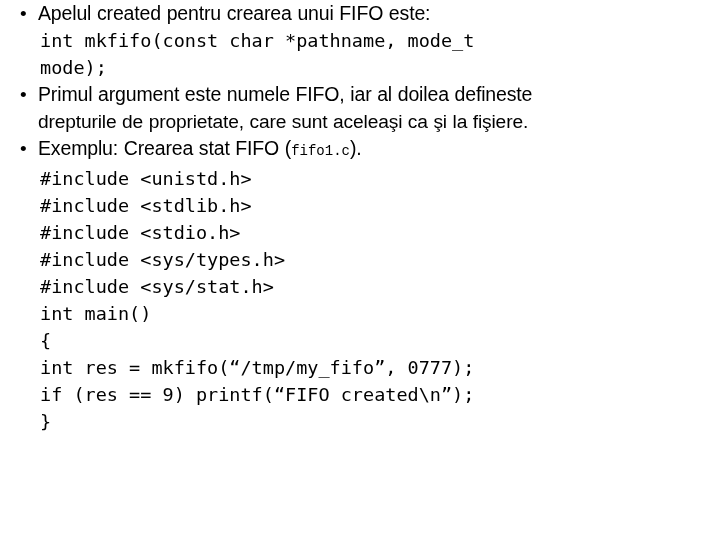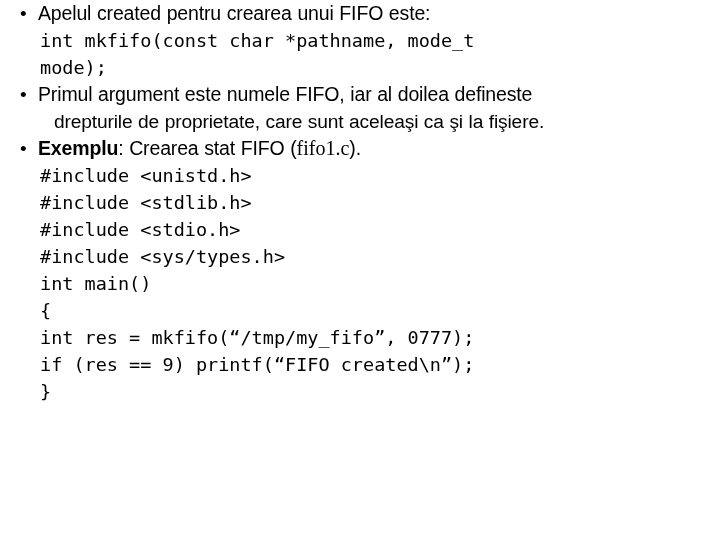--- a/index.html
+++ b/index.html
@@ -56,48 +56,48 @@
     font-size: 19.5px;
     line-height: 27px;
     letter-spacing: -0.15px;
     word-spacing: 0.4px;
   }
 
   .bullet-text.tight {
     font-size: 19.2px;
   }
 
-  .b { font-weight: bold; }
+  .b { font-weight: normal; }
 
   
   .code-row {
     padding-left: 40px;
     padding-right: 28px;
     box-sizing: border-box;
   }
 
   .code-text {
     display: block;
     font-family: "DejaVu Sans Mono", "Liberation Mono", monospace;
     font-size: 18.5px;
     line-height: 27px;
     letter-spacing: 0px;
     white-space: pre;
   }
 
   
   .mono-inline {
-    font-family: Liberation Serif, serif;
-    font-size: 20px;
+    font-family: Liberation Mono, monospace;
+    font-size: 14px;
     letter-spacing: 0px;
   }
 
   
   .cont {
-    padding-left: 54px;
+    padding-left: 38px;
   }
 </style>
 </head>
 <body>
 
 <div class="slide">
   <div class="content">
 
     <div class="bullet-row">
       <span class="bullet-marker">•</span>
@@ -131,20 +131,23 @@
     <div class="code-row">
       <span class="code-text">#include &lt;stdlib.h&gt;</span>
     </div>
     <div class="code-row">
       <span class="code-text">#include &lt;stdio.h&gt;</span>
     </div>
     <div class="code-row">
       <span class="code-text">#include &lt;sys/types.h&gt;</span>
     </div>
     <div class="code-row">
+      <span class="code-text">#include &lt;sys/stat.h&gt;</span>
+    </div>
+    <div class="code-row">
       <span class="code-text">int main()</span>
     </div>
     <div class="code-row">
       <span class="code-text">{</span>
     </div>
     <div class="code-row">
       <span class="code-text">int res = mkfifo(“/tmp/my_fifo”, 0777);</span>
     </div>
     <div class="code-row">
       <span class="code-text">if (res == 9) printf(“FIFO created\n”);</span>

